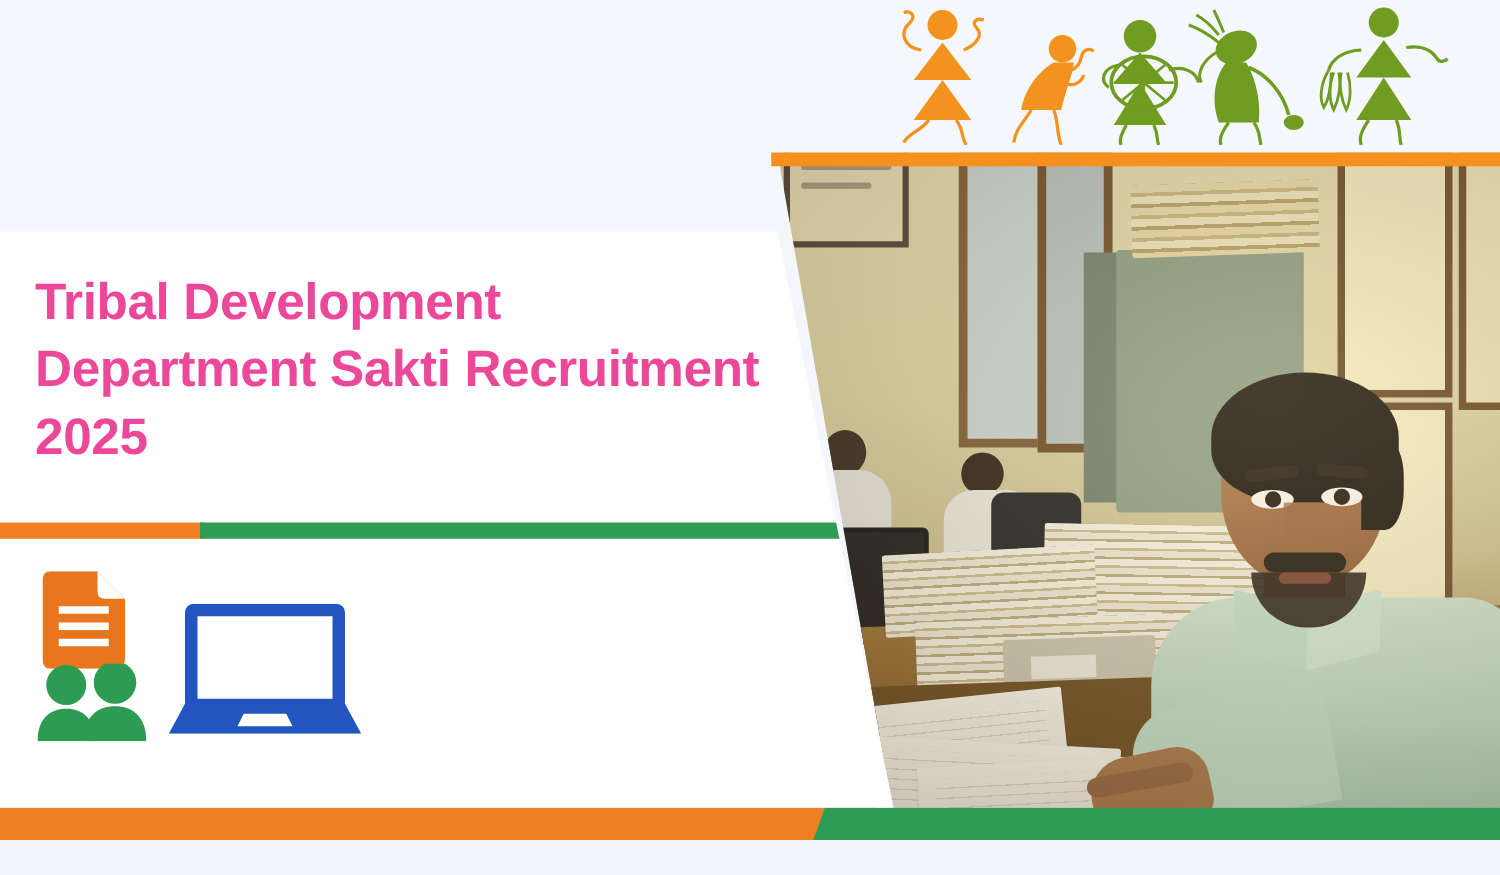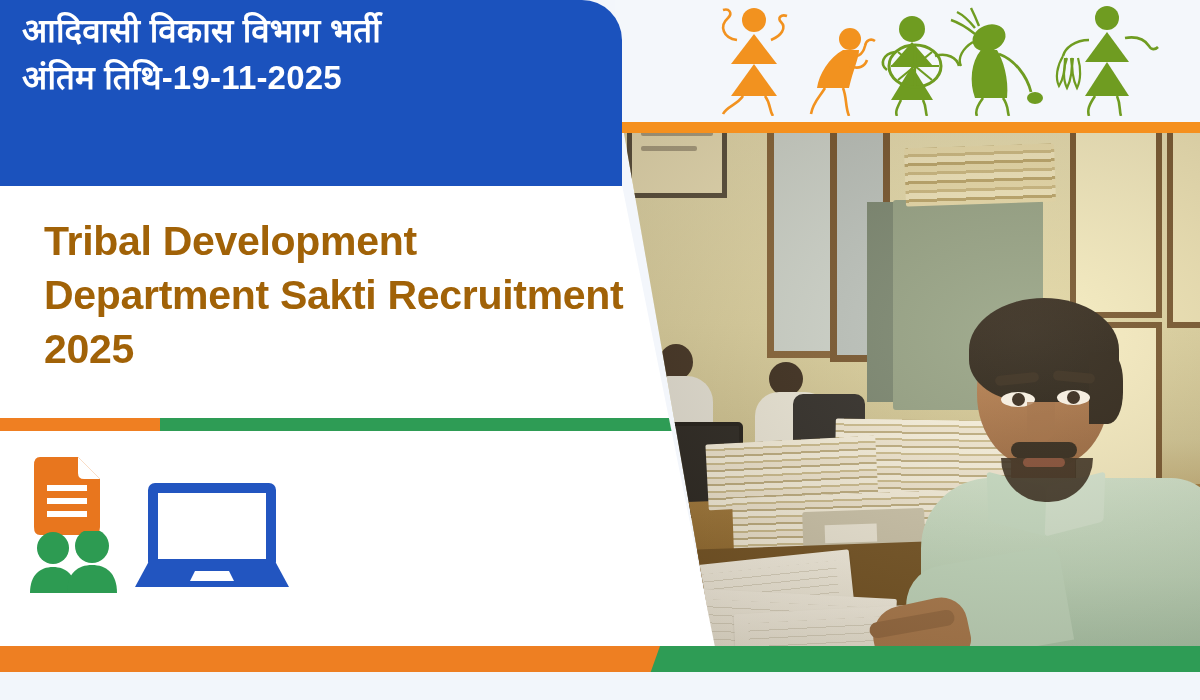--- a/index.html
+++ b/index.html
@@ -131,23 +131,22 @@
   .white-panel{
     position:absolute;left:0;top:185px;width:740px;height:467px;
     background:#ffffff;
     -webkit-clip-path:polygon(0 0,622px 0,716px 467px,0 467px);
     clip-path:polygon(0 0,622px 0,716px 467px,0 467px);
     z-index:5;
   }
 
   .main-title{
     position:absolute;left:28px;top:29px;width:580px;
-    color:#a16207;font-size:41px;font-weight:bold;line-height:1.32;
+    color:#ec4899;font-size:41px;font-weight:bold;line-height:1.32;
     letter-spacing:-.3px;
-    margin-left:16px;
   }
 
   
   .divider{position:absolute;left:0;top:233px;height:13px;width:690px;}
   .divider .dor{position:absolute;left:0;top:0;width:163px;height:13px;background:#ef7f22;}
   .divider .dgr{position:absolute;left:160px;top:0;width:530px;height:13px;background:#2e9c55;border-radius:0 7px 7px 0;}
 
   
   .icons-row{position:absolute;left:30px;top:272px;width:270px;height:130px;}
   .doc-icon{position:absolute;left:4px;top:0;}
@@ -307,24 +306,20 @@
         <span class="lip"></span>
         <span class="armL"></span>
         <span class="handL"></span>
         <span class="handFing"></span>
       </div>
       <div class="photo-grade"></div>
     </div>
   </div>
   <div class="photo-topbar"></div>
 
-  <div class="blue-head">
-    <div class="hi">आदिवासी विकास विभाग भर्ती
-अंतिम तिथि-19-11-2025</div>
-  </div>
 
   <div class="white-panel">
 
     <div class="main-title">Tribal Development Department Sakti Recruitment 2025</div>
 
     <div class="divider">
       <span class="dor"></span>
       <span class="dgr"></span>
     </div>
 

